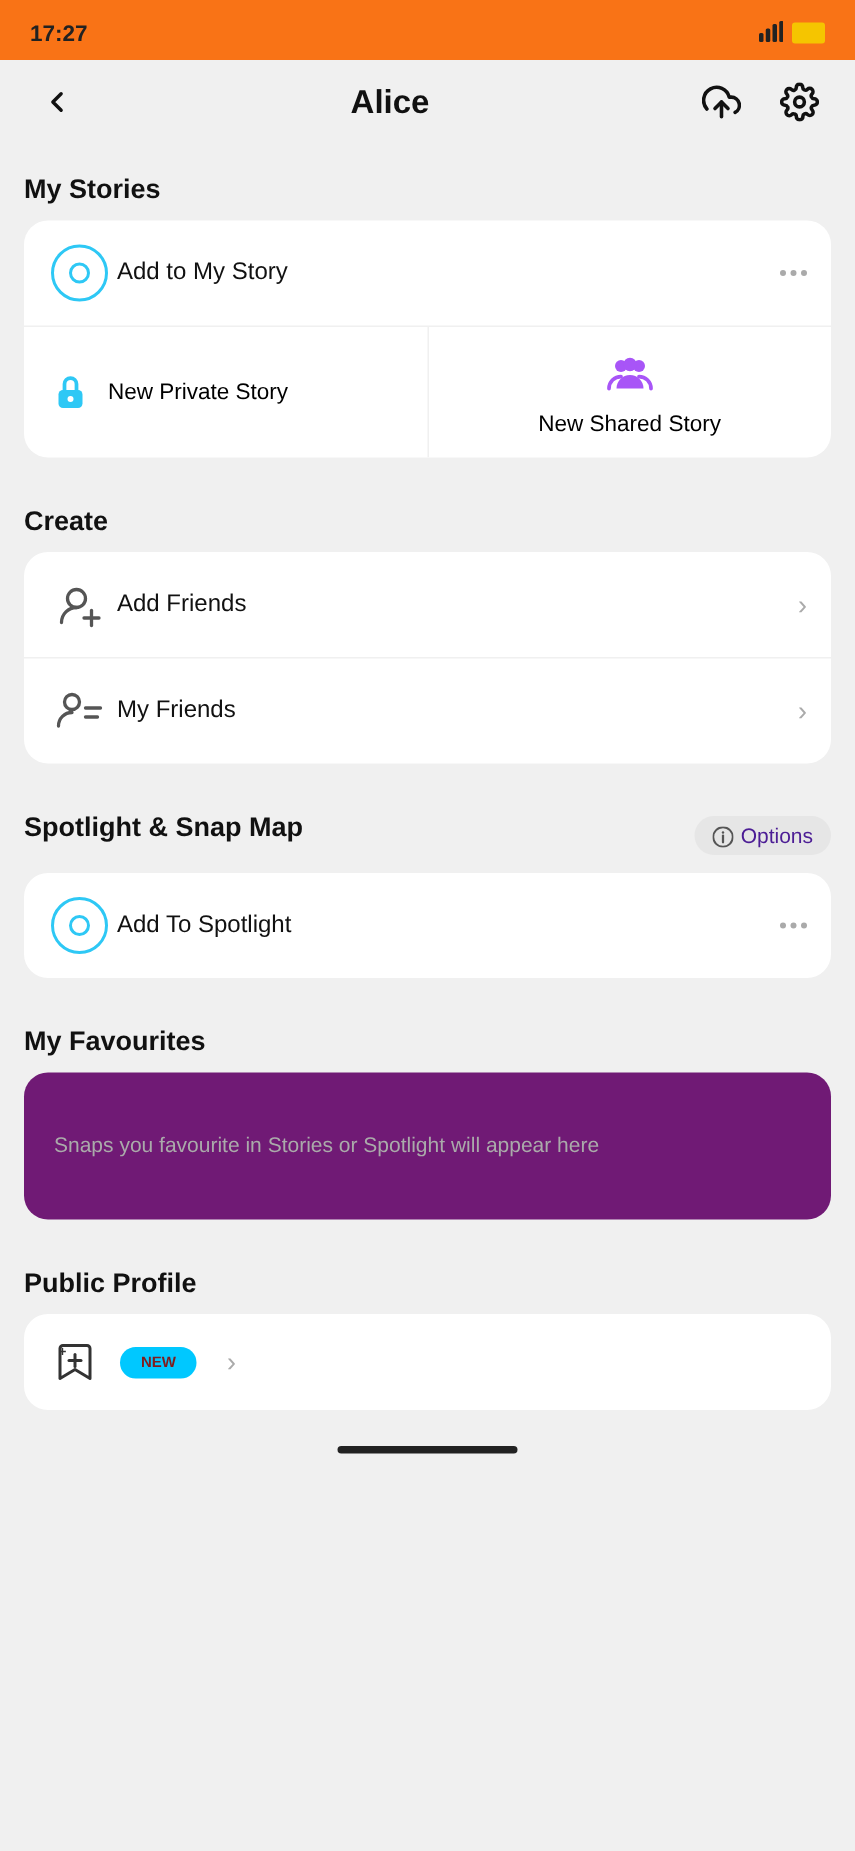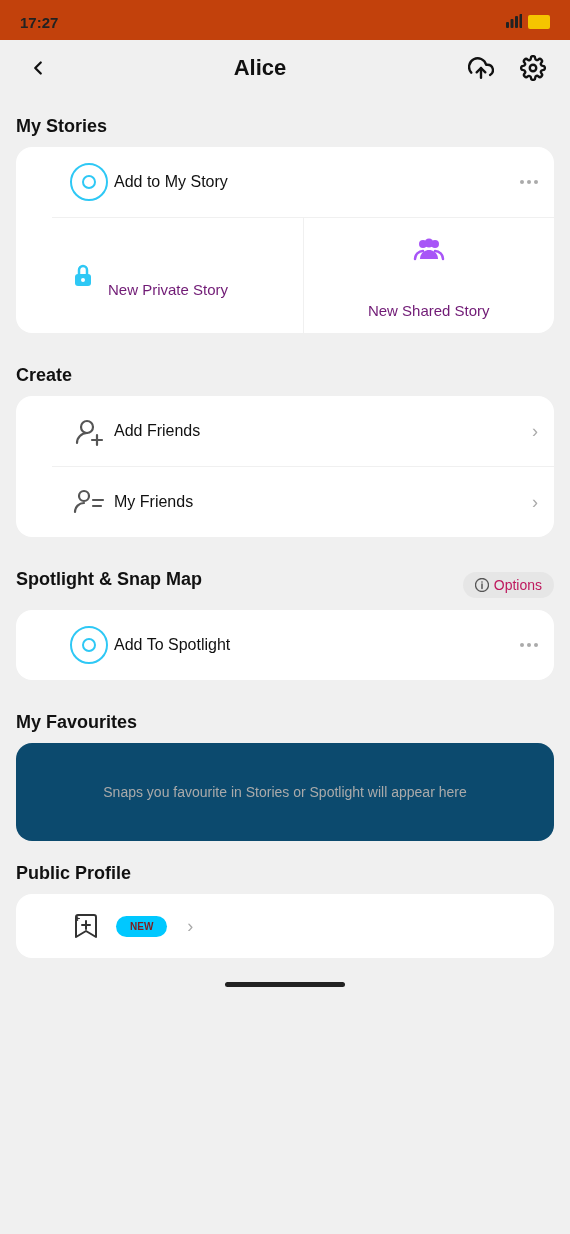--- a/index.html
+++ b/index.html
@@ -6,21 +6,21 @@
     body {
       width: 570px;
       min-height: 1234px;
       background: #f0f0f0;
       font-family: -apple-system, BlinkMacSystemFont, 'Helvetica Neue', Arial, sans-serif;
       overflow-x: hidden;
     }
 
     
     .status-bar {
-      background: #c2410c;
+      background: #f97316;
       display: flex;
       justify-content: space-between;
       align-items: center;
       padding: 10px 20px 6px 20px;
       height: 40px;
     }
     .status-time {
       font-size: 15px;
       font-weight: 600;
       color: #222;
@@ -90,21 +90,20 @@
       color: #111;
       margin-bottom: 10px;
     }
 
     
     .card {
       background: #fff;
       border-radius: 16px;
       margin-bottom: 10px;
       overflow: hidden;
-      padding-left: 36px;
     }
 
     
     .list-item {
       display: flex;
       align-items: center;
       padding: 14px 16px;
       cursor: pointer;
     }
     .list-item + .list-item {
@@ -143,22 +142,21 @@
       cursor: pointer;
       gap: 8px;
     }
     .split-row .split-item + .split-item {
       border-left: 1px solid #f0f0f0;
       flex-direction: column;
     }
     .split-item-label {
       font-size: 15px;
       font-weight: 500;
-      color: #701a75;
-      margin-top: 28px;
+      color: #000000;
     }
     .split-item-icon {
       width: 34px;
       height: 34px;
       display: flex;
       align-items: center;
       justify-content: center;
       flex-shrink: 0;
     }
 
@@ -168,33 +166,33 @@
       align-items: center;
       justify-content: space-between;
       margin-bottom: 10px;
     }
     .options-btn {
       background: #e6e6e6;
       border-radius: 20px;
       padding: 5px 12px;
       font-size: 14px;
       font-weight: 500;
-      color: #be185d;
-      display: flex;
-      align-items: center;
+      color: #4c1d95;
+      display: flex;
+      align-items: flex-end;
       gap: 5px;
       cursor: pointer;
     }
 
     
     .favourites-card {
-      background: #0c4a6e;
+      background: #701a75;
       border-radius: 16px;
+      margin-bottom: 10px;
       padding: 40px 20px;
-      text-align: center;
     }
     .favourites-empty {
       font-size: 14px;
       color: #aaa;
     }
 
     
     .public-profile-item {
       display: flex;
       align-items: center;

